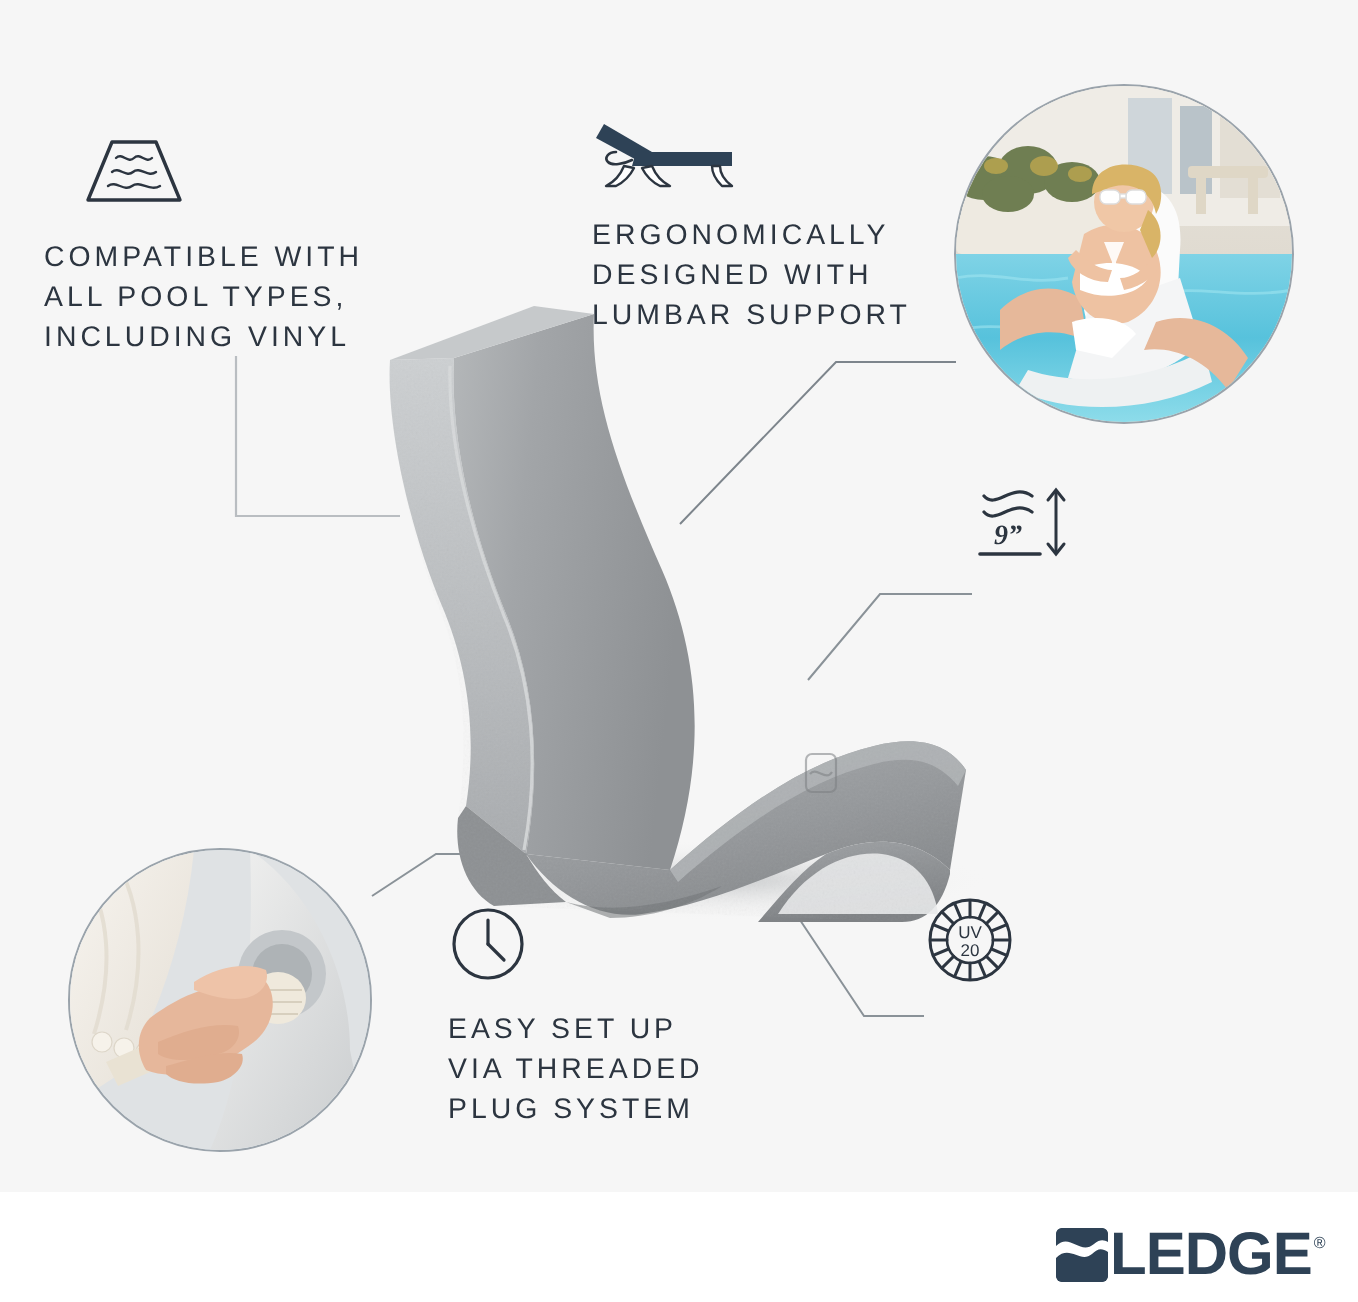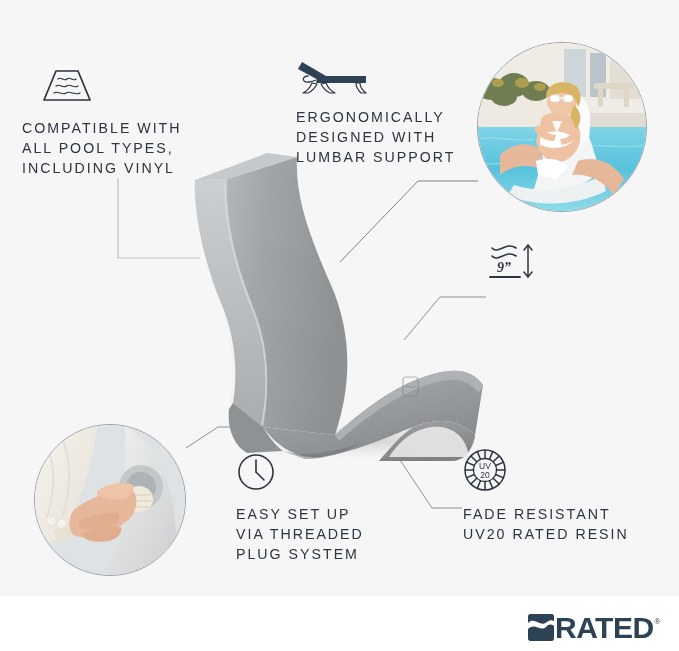--- a/index.html
+++ b/index.html
@@ -34,21 +34,21 @@
     white-space:pre-line;
   }
 
   
   #feat-pool{left:22px;top:66px;width:210px;}
   #feat-pool .icon-wrap{margin-left:18px;margin-bottom:8px;}
   #feat-ergo{left:296px;top:56px;width:180px;}
   #feat-ergo .icon-wrap{margin-left:0px;margin-bottom:7px;}
   #feat-depth{left:484px;top:240px;width:175px;}
   #feat-depth .icon-wrap{margin-left:2px;margin-bottom:6px;}
-  #feat-setup{left:236px;top:452px;width:175px;}
+  #feat-setup{left:224px;top:452px;width:175px;}
   #feat-setup .icon-wrap{margin-left:0px;margin-bottom:8px;}
   #feat-uv{left:463px;top:448px;width:200px;}
   #feat-uv .icon-wrap{margin-left:0px;margin-bottom:8px;}
 
   
   .connector{position:absolute;pointer-events:none;}
 
   
   .photo-circle{
     position:absolute;border-radius:50%;overflow:hidden;
@@ -407,31 +407,29 @@
           <path d="M29.6,40.1 L26.5,32.7"></path>
           <path d="M14.4,40.1 L17.5,32.7"></path>
           <path d="M3.9,29.6 L11.3,26.5"></path>
           <path d="M3.9,14.4 L11.3,17.5"></path>
           <path d="M14.4,3.9 L17.5,11.3"></path>
         </g>
         <text x="22" y="21" text-anchor="middle" font-family="'Liberation Sans', sans-serif" font-size="8.5" fill="#2c3540">UV</text>
         <text x="22" y="30" text-anchor="middle" font-family="'Liberation Sans', sans-serif" font-size="8.5" fill="#2c3540">20</text>
       </svg>
     </span>
-    <div class="caption">FADE RESISTANT
-UV20 RATED RESIN</div>
   </div>
 
   <div id="brand-logo">
     <span class="mark">
       <svg width="26" height="27" viewBox="0 0 26 27">
         <rect x="0" y="0" width="26" height="27" rx="3" fill="#2e4256"></rect>
         <path d="M0,9 C7,2 12,14 19,8 C22,5.5 24,6 26,7 L26,12 C23,10 21,10 18,13
                  C12,18 7,8 0,15 Z" fill="#ffffff"></path>
         <path d="M0,19 C7,12 12,24 19,18 C22,15.5 24,16 26,17 L26,21
                  C23,19 21,19 18,22 C12,27 7,18 0,24 Z" fill="#ffffff" opacity="0.0"></path>
       </svg>
     </span>
-    <span class="wordmark">RATED</span>
+    <span class="wordmark">LEDGE</span>
     <span class="reg">®</span>
   </div>
 
 </div>
 
 </body></html>

